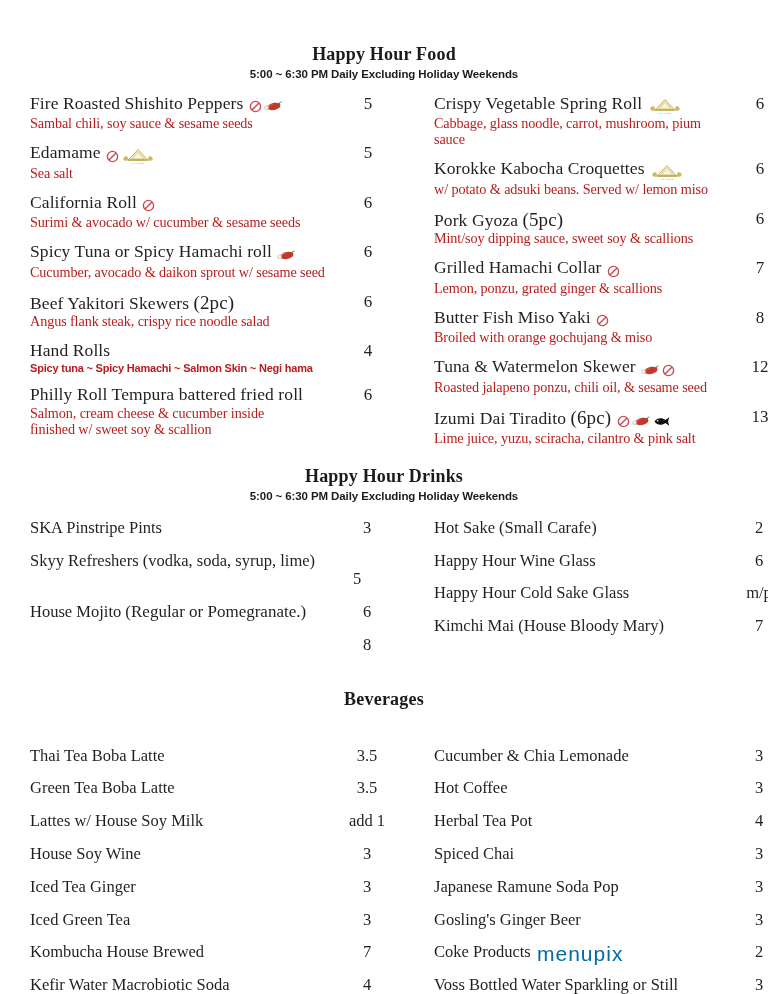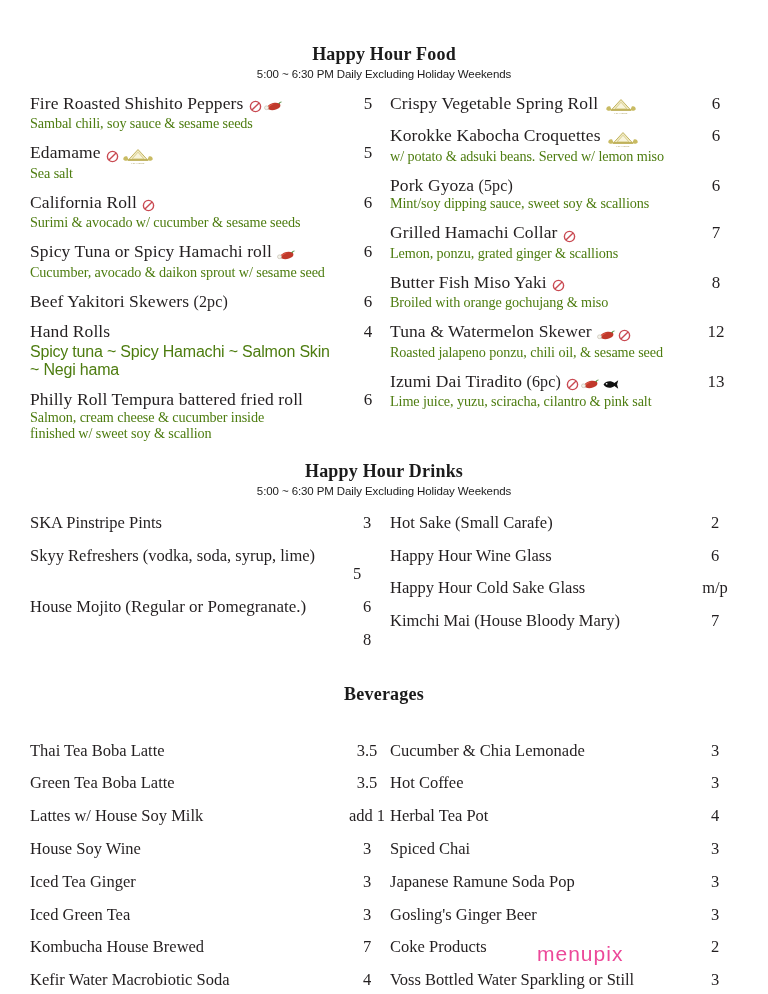--- a/index.html
+++ b/index.html
@@ -32,61 +32,62 @@
   .section-title {
     font-family: "Liberation Serif", "DejaVu Serif", serif;
     font-weight: bold;
     font-size: 18px;
     letter-spacing: 0.2px;
     line-height: 1.15;
     color: #1b1b1b;
   }
   .section-subtitle {
     font-family: "Liberation Sans", "DejaVu Sans", sans-serif;
-    font-weight: normal;
+    font-weight: bold;
     font-size: 11.5px;
     letter-spacing: -0.1px;
     color: #1b1b1b;
     margin-top: 3px;
   }
 
   
   .cols {
     display: grid;
     grid-template-columns: 360px 348px;
     column-gap: 0px;
+    gap: 44px;
   }
   .col { position: relative; }
 
   
   .item {
     position: relative;
     padding-right: 48px;
     margin-bottom: 11px;
   }
   .item-title {
     font-size: 17.5px;
     line-height: 1.12;
     color: #231f20;
     letter-spacing: 0.1px;
   }
   .item-title .qty {
-    font-size: 16px;
+    font-size: 19px;
   }
   .item-desc {
     font-size: 14.2px;
     line-height: 1.12;
-    color: #4d7c0f;
+    color: #b91c1c;
     margin-top: 1px;
     letter-spacing: -0.1px;
   }
   .item-desc.bold-sans {
     font-family: "Liberation Sans", "DejaVu Sans", sans-serif;
-    font-weight: normal;
-    font-size: 16px;
+    font-weight: bold;
+    font-size: 11px;
     letter-spacing: -0.2px;
   }
   .item-price {
     position: absolute;
     top: 0;
     right: 0;
     width: 44px;
     text-align: center;
     font-size: 17px;
     color: #231f20;
@@ -133,21 +134,21 @@
   .ic svg { display: block; }
 
   
   .watermark {
     position: absolute;
     left: 537px;
     top: 898px;
     font-family: "Liberation Sans", "DejaVu Sans", sans-serif;
     font-size: 21px;
     letter-spacing: 1px;
-    color: #ec4899;
+    color: #0369a1;
     user-select: none;
   }
 </style>
 </head>
 <body>
 
 <div class="page">
 
   <div class="section-head" style="margin-top:44px;">
     <div class="section-title">Happy Hour Food</div>
@@ -197,20 +198,21 @@
                   <path d="M3 10 C6 4 14 2 19 4 C21 5 21.5 8 19 10 C15 13 7 14 3 10 Z" fill="#c0392b"></path>
                   <path d="M3 10 C5 6.5 10 4.5 14 4.3 C10 6 6 8 4.6 11 Z" fill="#e05c4a"></path>
                   <path d="M18 4.4 C19.5 2.2 21.5 1.5 23 2.4 C21.6 2.6 20.4 3.4 19.6 4.8 Z" fill="#4e8b3a"></path>
                   <ellipse cx="3.2" cy="9.6" rx="2.6" ry="2.4" fill="#f4f2ea" stroke="#b9b4a6" stroke-width="0.7"></ellipse>
                 </svg></span></span></div>
           <div class="item-desc">Cucumber, avocado &amp; daikon sprout w/ sesame seed</div>
           <div class="item-price">6</div>
         </div>
         <div class="item">
           <div class="item-title"><span>Beef Yakitori Skewers</span> <span class="qty">(2pc)</span> </div>
+          <div class="item-desc">Angus flank steak, crispy rice noodle salad</div>
           <div class="item-price">6</div>
         </div>
         <div class="item">
           <div class="item-title"><span>Hand Rolls</span> </div>
           <div class="item-desc bold-sans">Spicy tuna ~ Spicy Hamachi ~ Salmon Skin ~ Negi hama</div>
           <div class="item-price">4</div>
         </div>
         <div class="item">
           <div class="item-title"><span>Philly Roll Tempura battered fried roll</span> </div>
           <div class="item-desc">Salmon, cream cheese &amp; cucumber inside<br>finished w/ sweet soy &amp; scallion</div>
@@ -220,20 +222,21 @@
     <div class="col" id="food-right">
         <div class="item">
           <div class="item-title"><span>Crispy Vegetable Spring Roll</span> <span class="icons"><span class="ic"><svg width="34" height="17" viewBox="0 0 44 22">
                   <path d="M22 2 L34 15 L10 15 Z" fill="#efe9c3" stroke="#b9a94a" stroke-width="1.1"></path>
                   <path d="M22 5.5 L29.5 14 L14.5 14 Z" fill="#f8f4dc" stroke="#c7b85e" stroke-width="0.7"></path>
                   <path d="M8 11 C5 10 2.5 12 3 15 C4.5 17 8 17 10 15.5 Z" fill="#c9bb63"></path>
                   <path d="M36 11 C39 10 41.5 12 41 15 C39.5 17 36 17 34 15.5 Z" fill="#c9bb63"></path>
                   <rect x="9" y="15" width="26" height="1.6" fill="#b9a94a"></rect>
                   <text x="22" y="20.4" font-size="3.3" text-anchor="middle" fill="#9a8d3e" font-family="Liberation Serif, serif">Fire Cuisine</text>
                 </svg></span></span></div>
+          <div class="item-desc">Cabbage, glass noodle, carrot, mushroom, pium<br>sauce</div>
           <div class="item-price">6</div>
         </div>
         <div class="item">
           <div class="item-title"><span>Korokke Kabocha Croquettes</span> <span class="icons"><span class="ic"><svg width="34" height="17" viewBox="0 0 44 22">
                   <path d="M22 2 L34 15 L10 15 Z" fill="#efe9c3" stroke="#b9a94a" stroke-width="1.1"></path>
                   <path d="M22 5.5 L29.5 14 L14.5 14 Z" fill="#f8f4dc" stroke="#c7b85e" stroke-width="0.7"></path>
                   <path d="M8 11 C5 10 2.5 12 3 15 C4.5 17 8 17 10 15.5 Z" fill="#c9bb63"></path>
                   <path d="M36 11 C39 10 41.5 12 41 15 C39.5 17 36 17 34 15.5 Z" fill="#c9bb63"></path>
                   <rect x="9" y="15" width="26" height="1.6" fill="#b9a94a"></rect>
                   <text x="22" y="20.4" font-size="3.3" text-anchor="middle" fill="#9a8d3e" font-family="Liberation Serif, serif">Fire Cuisine</text>

